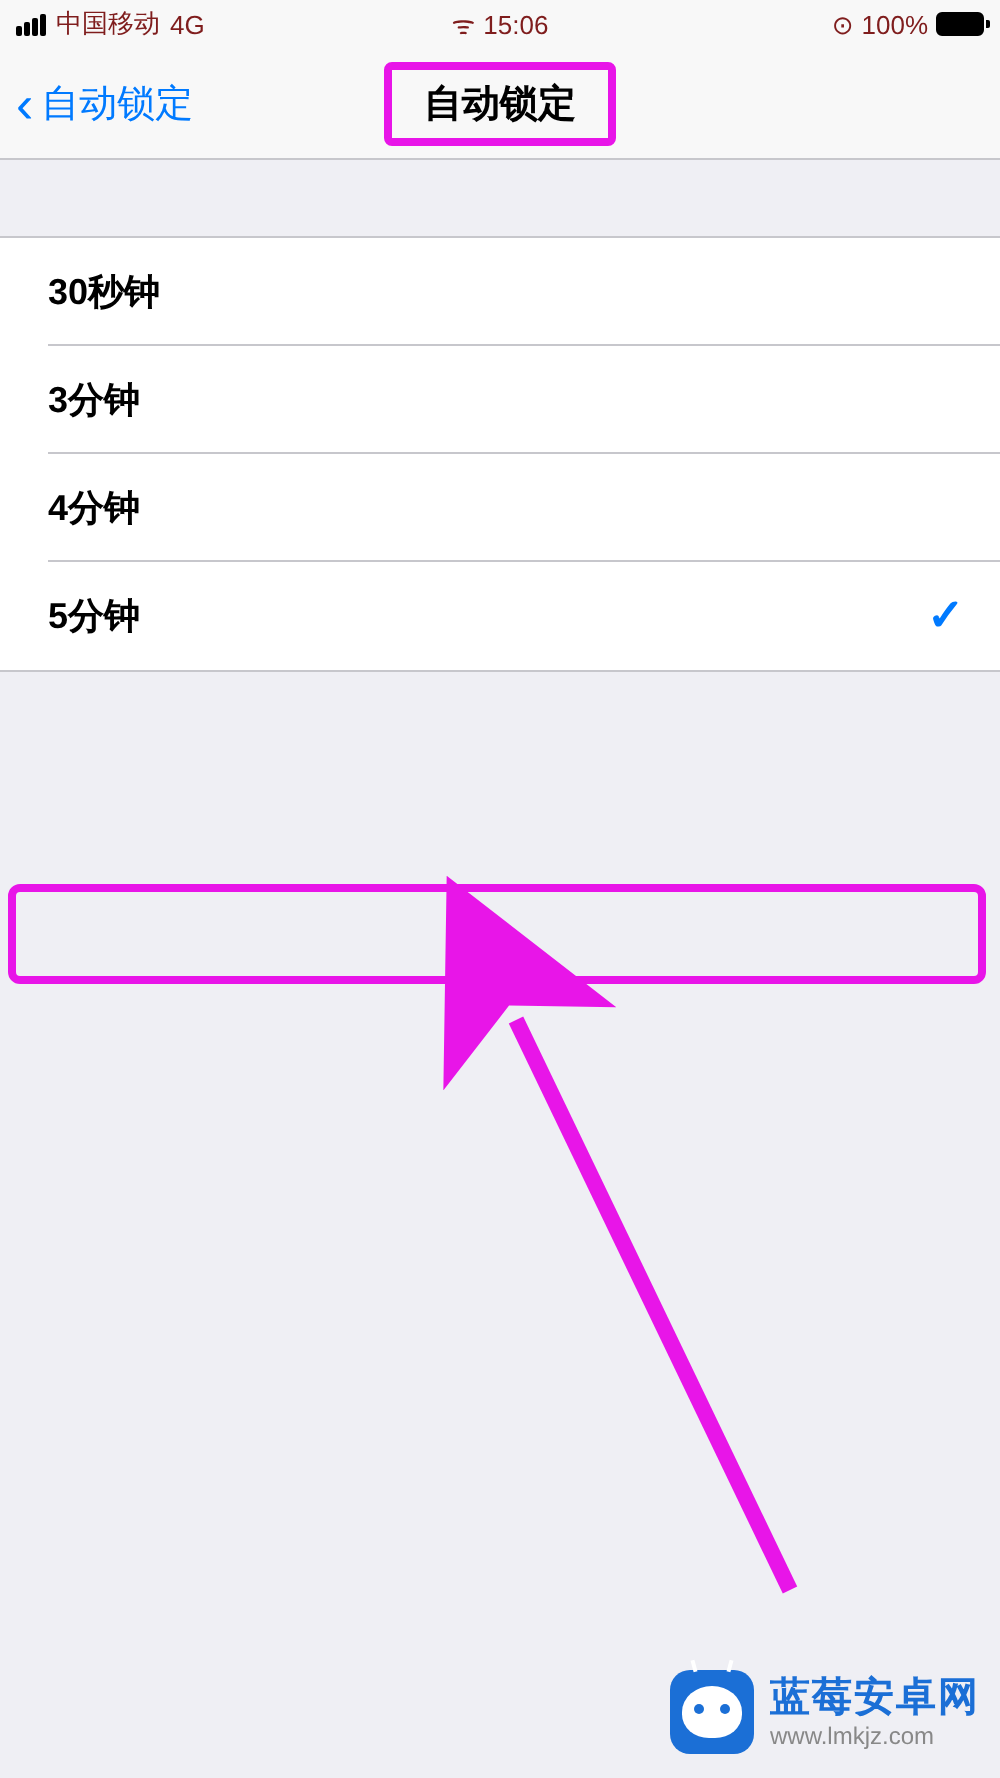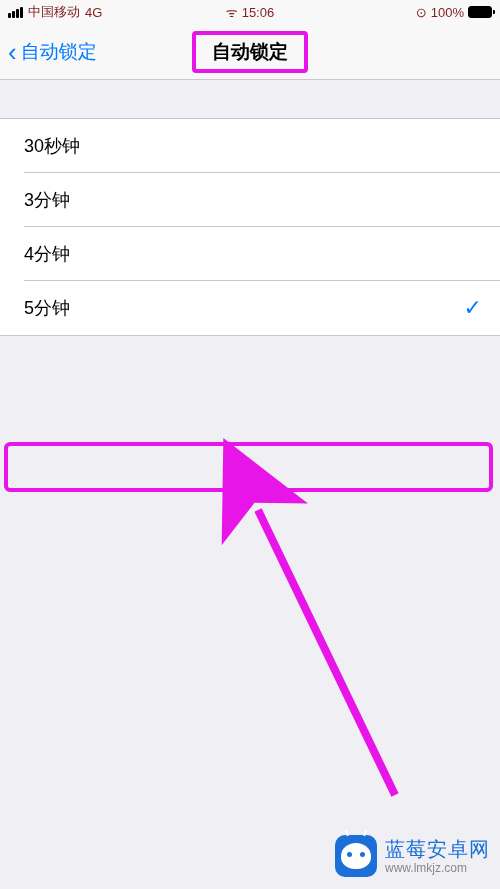--- a/index.html
+++ b/index.html
@@ -119,20 +119,21 @@
     }
     .list-item {
       height: 54px;
       display: flex;
       align-items: center;
       justify-content: space-between;
       padding: 0 18px 0 24px;
       font-size: 18px;
       color: #000;
       position: relative;
+      font-weight: bold;
     }
     .list-item:not(:last-child)::after {
       content: '';
       position: absolute;
       bottom: 0;
       left: 24px;
       right: 0;
       height: 1px;
       background: #c7c7cc;
     }
@@ -204,21 +205,21 @@
     .wm-antenna.left { left: 11px; transform: rotate(-15deg);}
     .wm-antenna.right { right: 11px; transform: rotate(15deg);}
     .wm-text {
       display: flex;
       flex-direction: column;
       line-height: 1.2;
     }
     .wm-title {
       color: #1b6fd6;
       font-size: 20px;
-      font-weight: 400;
+      font-weight: 700;
       letter-spacing: 1px;
     }
     .wm-url {
       color: #888;
       font-size: 12px;
     }
   </style>
 </head>
 <body>
 

